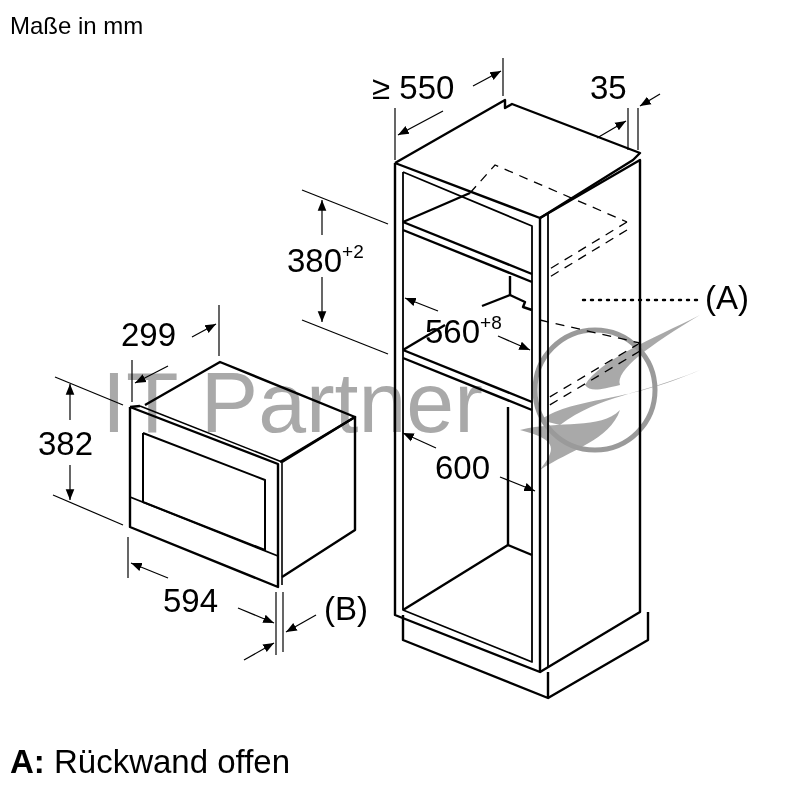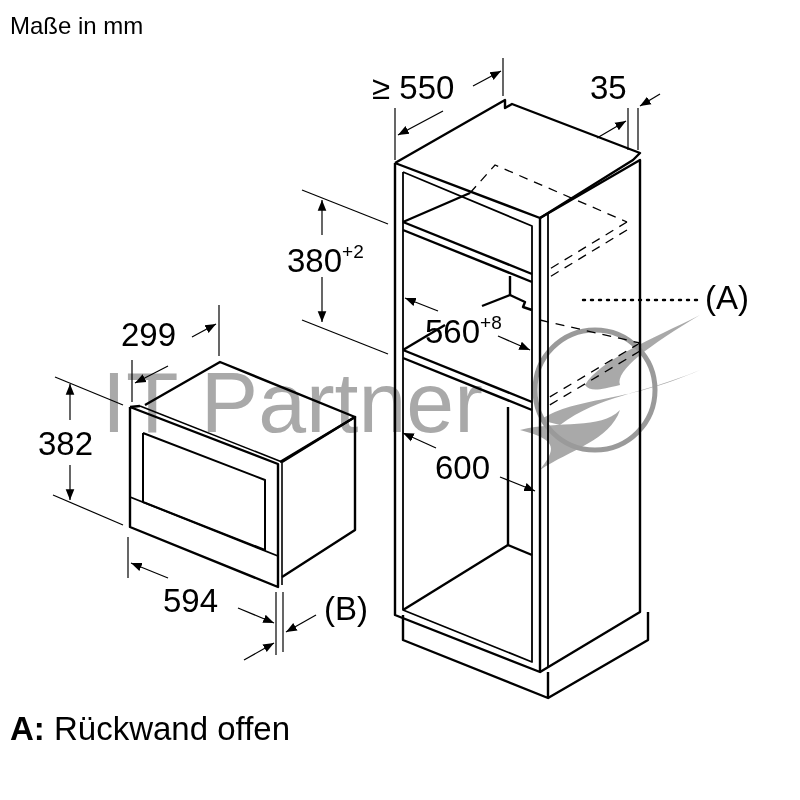--- a/index.html
+++ b/index.html
@@ -5,21 +5,21 @@
   html, body { margin: 0; padding: 0; background: #ffffff; }
   body { width: 800px; height: 800px; position: relative; overflow: hidden;
          font-family: "Liberation Sans", sans-serif; color: #000; }
   .title { position: absolute; left: 10px; top: 6px; font-size: 24px; line-height: 40px; }
   svg.drawing { position: absolute; left: 0; top: 0; width: 800px; height: 800px; }
   .dim { font-family: "Liberation Sans", sans-serif; font-size: 33px; fill: #000; }
   .sup { font-size: 19px; }
   .callout { font-family: "Liberation Sans", sans-serif; font-size: 33px; fill: #000; }
   .wm-text { font-family: "Liberation Sans", sans-serif; font-size: 86px; fill: #9a9a9a; fill-opacity: 0.85; }
   .legend { position: absolute; left: 10px; top: 708px; font-size: 33px; line-height: 42px; }
-  .legend-row { white-space: nowrap; }
+  .legend-row { white-space: nowrap; margin-top: 33px; }
   .legend-key { font-weight: bold; }
 </style>
 </head>
 <body>
 
 <div class="title">Maße in mm</div>
 
 <svg class="drawing" viewBox="0 0 800 800">
   <defs>
     <marker id="arr" viewBox="0 0 10 10" refX="10" refY="5" markerWidth="9" markerHeight="9" orient="auto-start-reverse">

